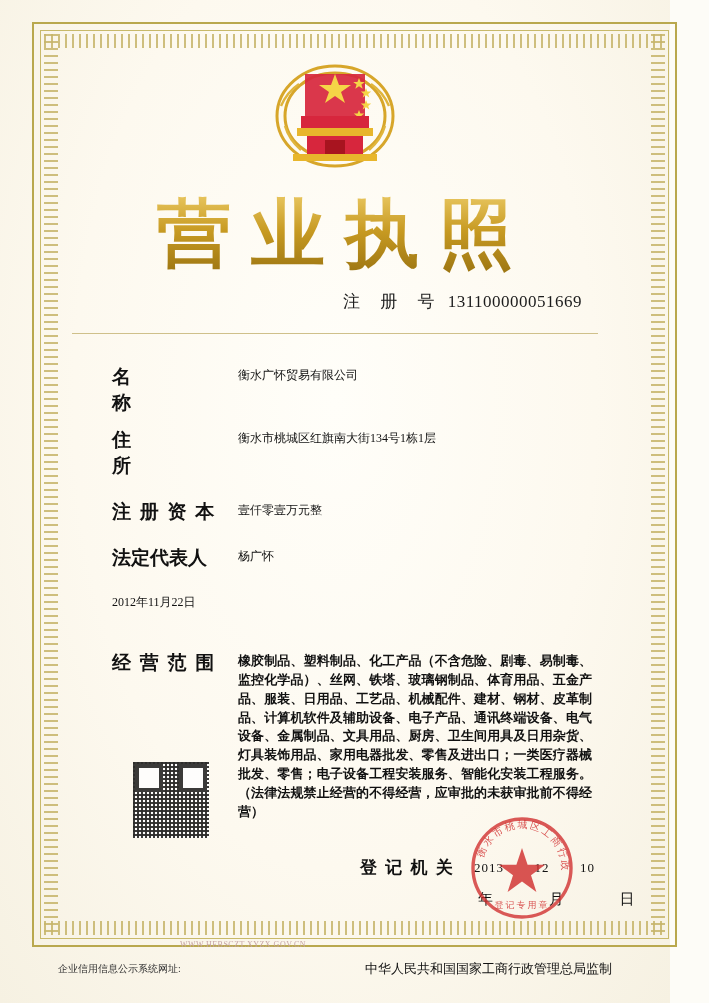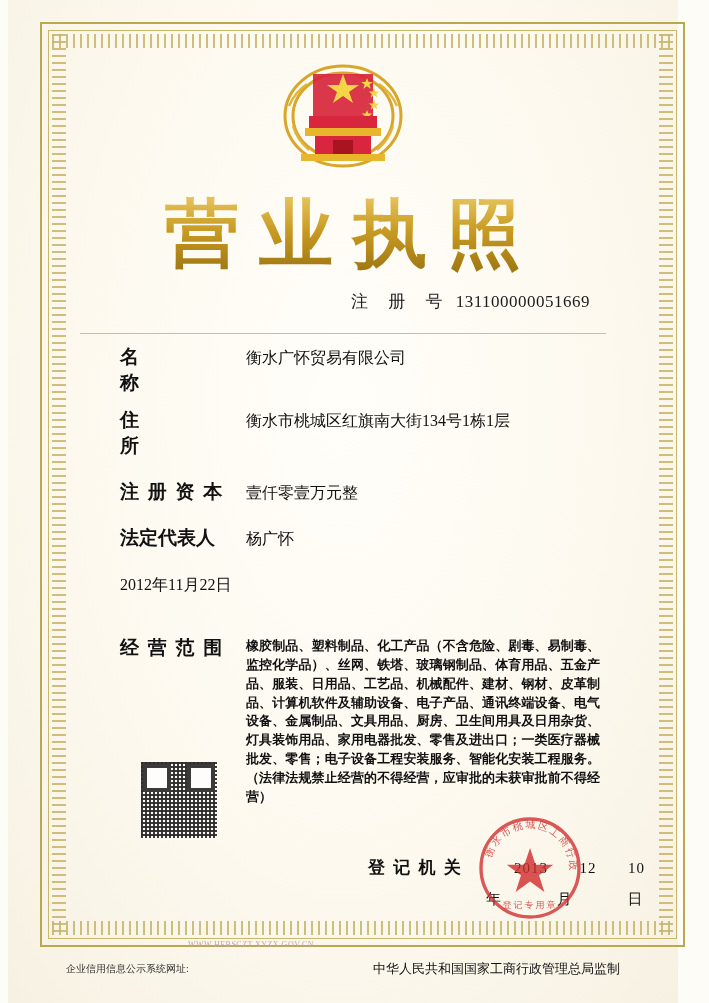--- a/index.html
+++ b/index.html
@@ -15,21 +15,20 @@
     overflow: hidden;
   }
 
   
   .page {
     position: absolute;
     left: 0; top: 0;
     width: 670px; height: 1003px;
     background:
       radial-gradient(ellipse at 50% 40%, #fffef9 0%, #fdf9ef 55%, #f6f1e2 100%);
-    margin-left: 8px;
   }
   .outer-frame {
     position: absolute;
     left: 32px; top: 22px;
     width: 645px; height: 925px;
     border: 2px solid #b9a84e;
     box-sizing: border-box;
   }
   .inner-frame {
     position: absolute;
@@ -111,42 +110,42 @@
     right: 72px;
     top: 333px;
     height: 1px;
     background: #cfc08a;
   }
 
   
   .fields {
     position: absolute;
     left: 112px;
-    top: 344px;
+    top: 364px;
     width: 480px;
   }
   .row {
     display: flex;
     align-items: flex-start;
     margin-bottom: 11px;
   }
   .row-label {
     width: 126px;
     flex: 0 0 126px;
     font-size: 19px;
     font-weight: bold;
     color: #111;
     font-family: "Liberation Serif", serif;
   }
   .lbl-2 { letter-spacing: 36px; }
   .lbl-4 { letter-spacing: 2px; }
   .lbl-5 { letter-spacing: 0px; }
   .row-value {
     flex: 1;
-    font-size: 16px;
+    font-size: 12px;
     color: #111;
     padding-top: 4px;
     line-height: 1.25;
     font-family: "Liberation Serif", serif;
   }
   .row.big-gap { margin-bottom: 20px; }
   .scope-value {
     font-size: 13px;
     line-height: 1.45;
     text-align: justify;
@@ -195,24 +194,23 @@
     top: 856px;
     font-size: 17px;
     font-weight: bold;
     color: #111;
     letter-spacing: 2px;
   }
   .date-line {
     position: absolute;
     left: 474px;
     top: 860px;
-    font-size: 15px;
+    font-size: 13px;
     color: #111;
     letter-spacing: 1px;
-    padding-left: 32px;
   }
   .date-units {
     position: absolute;
     left: 478px;
     top: 890px;
     font-size: 15px;
     color: #111;
     letter-spacing: 26px;
   }
 

